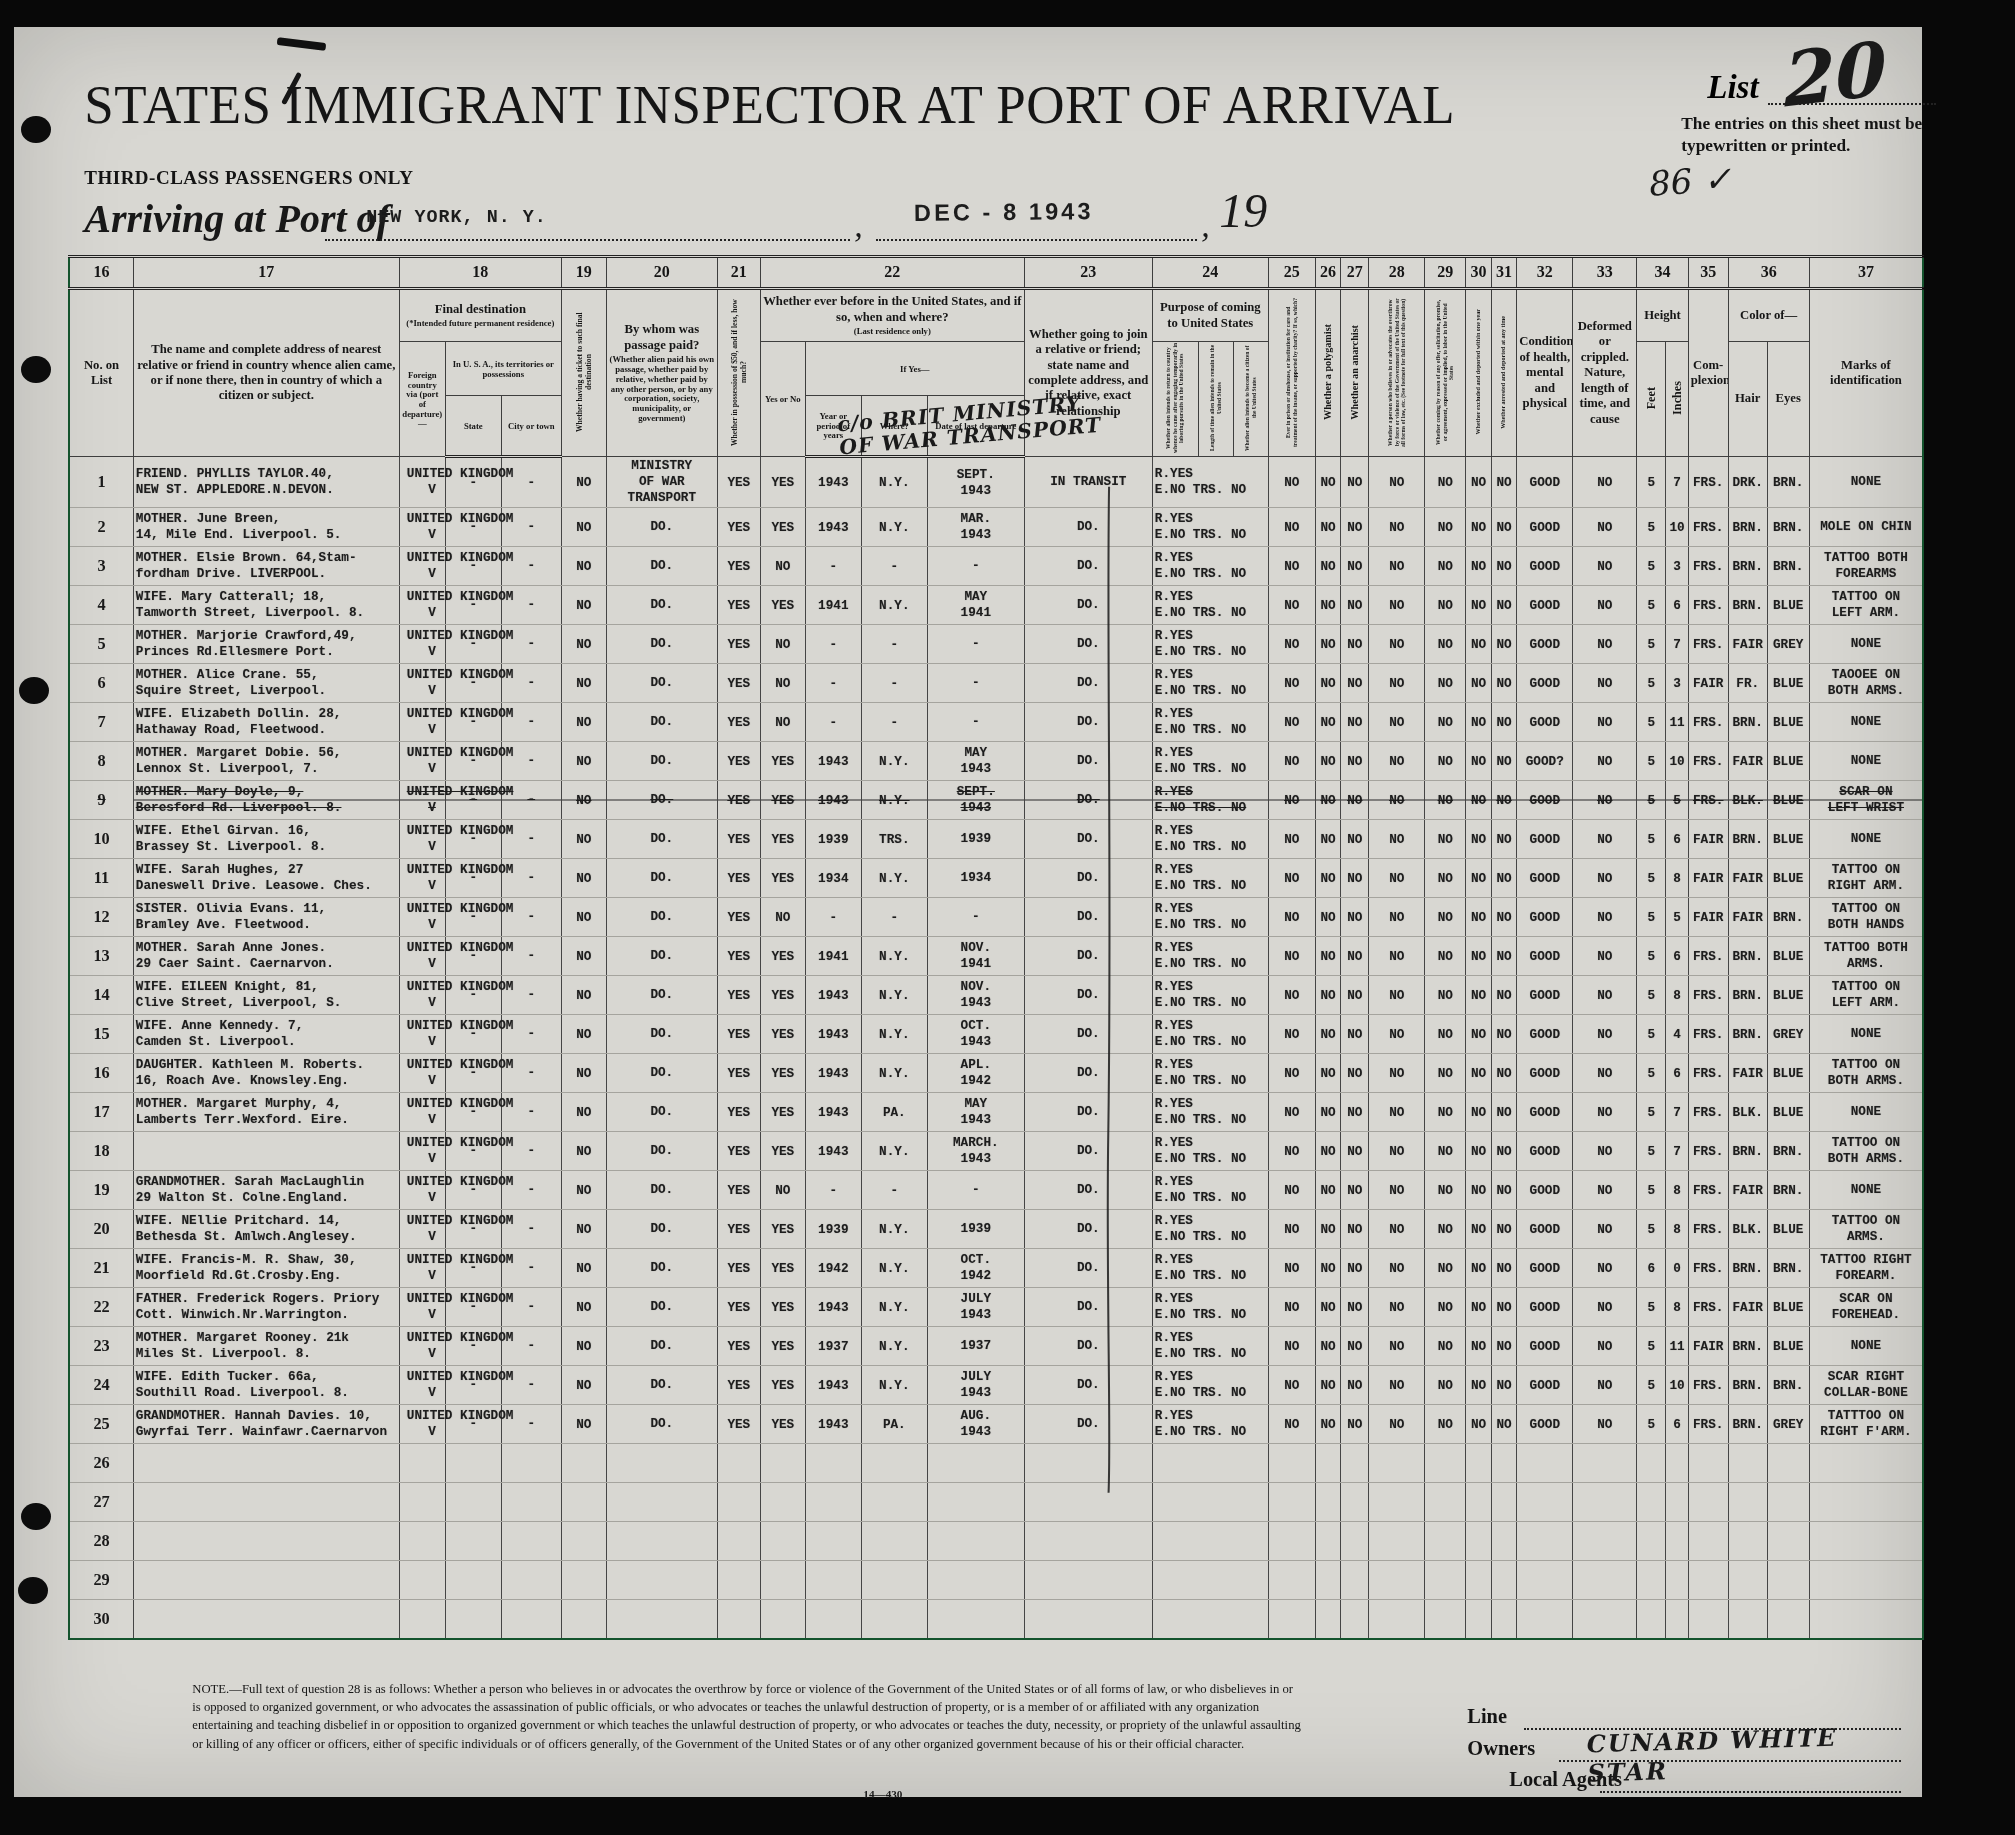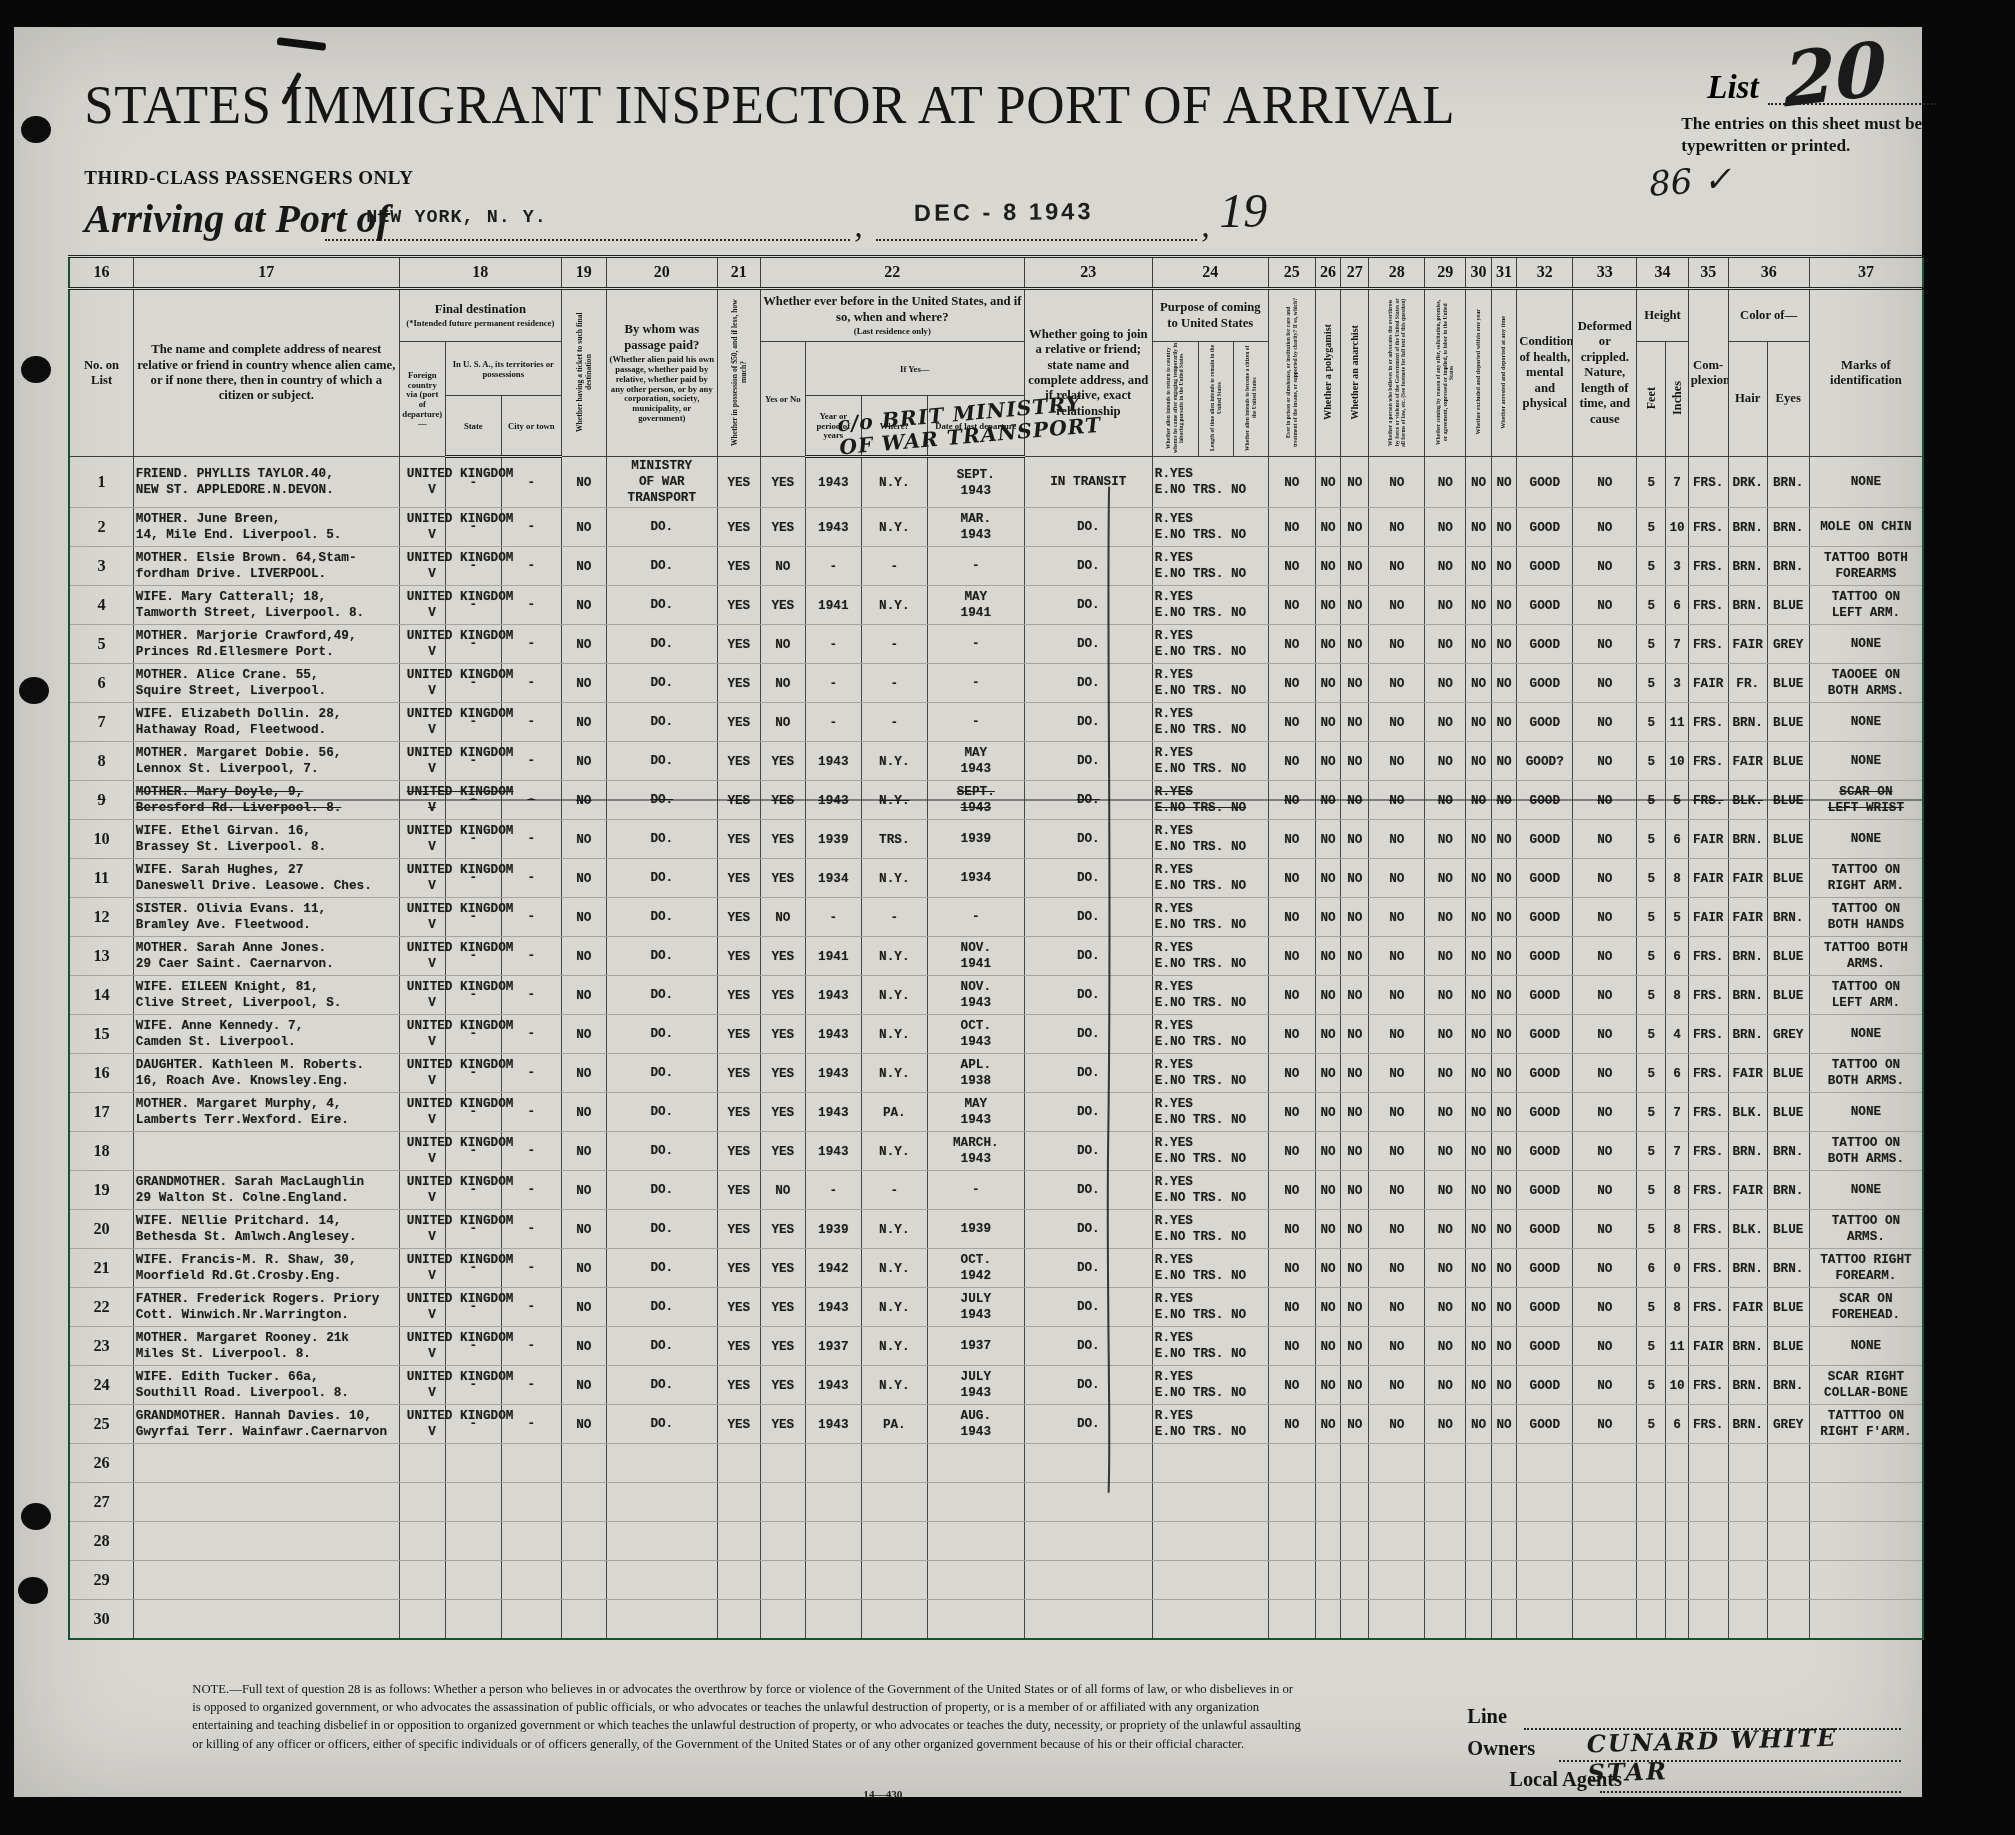--- a/index.html
+++ b/index.html
@@ -821,21 +821,21 @@
           </td>
           <td class="typed pre"><span class="typedx">-</span></td>
           <td class="typed pre"><span class="typedx">-</span></td>
           <td class="typed"><span class="typedx">NO</span></td>
           <td class="typed pre"><span class="typedx">DO.</span></td>
           <td class="typed"><span class="typedx">YES</span></td>
           <td class="typed"><span class="typedx">YES</span></td>
           <td class="typed"><span class="typedx">1943</span></td>
           <td class="typed"><span class="typedx">N.Y.</span></td>
           <td class="typed pre"><span class="typedx">APL.
-1938</span></td>
+1942</span></td>
           <td class="typed pre"><span class="typedx">DO.</span></td>
           <td class="typed pre t-left" colspan="3"><span class="typedx">R.YES
 E.NO TRS. NO</span></td>
           <td class="typed"><span class="typedx">NO</span></td>
           <td class="typed"><span class="typedx">NO</span></td>
           <td class="typed"><span class="typedx">NO</span></td>
           <td class="typed"><span class="typedx">NO</span></td>
           <td class="typed"><span class="typedx">NO</span></td>
           <td class="typed"><span class="typedx">NO</span></td>
           <td class="typed"><span class="typedx">NO</span></td>

